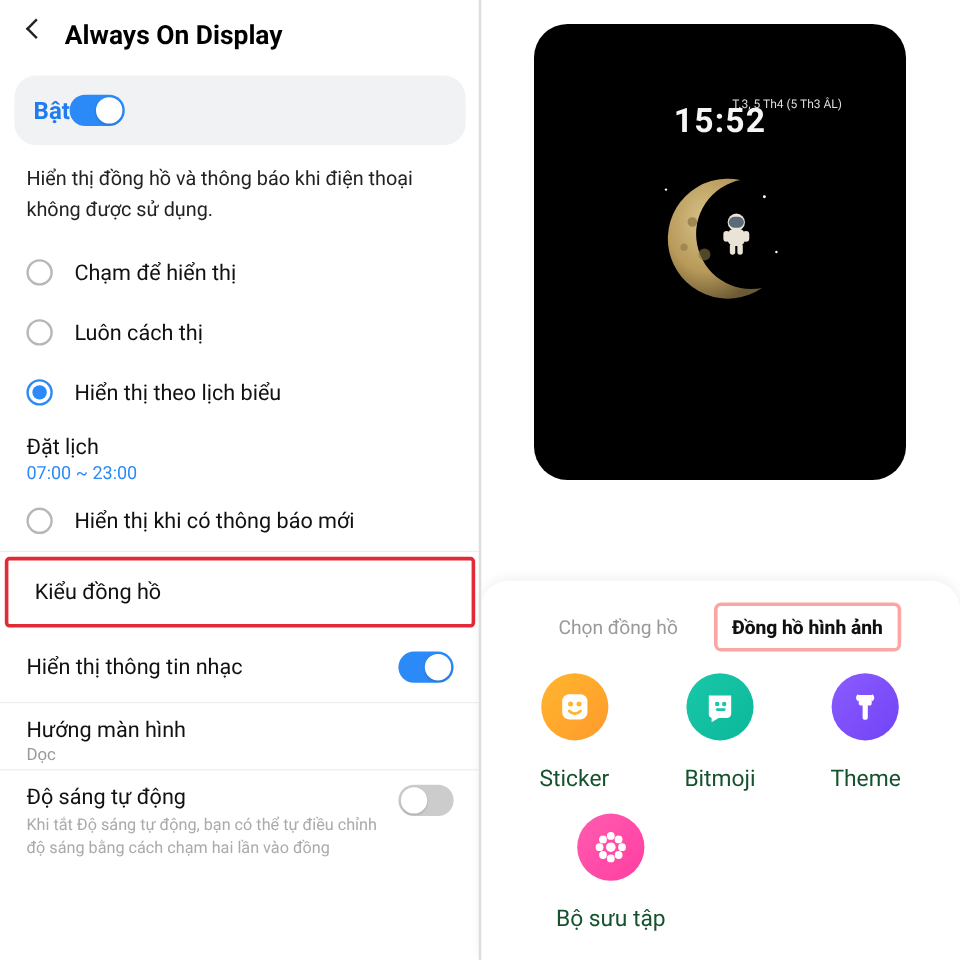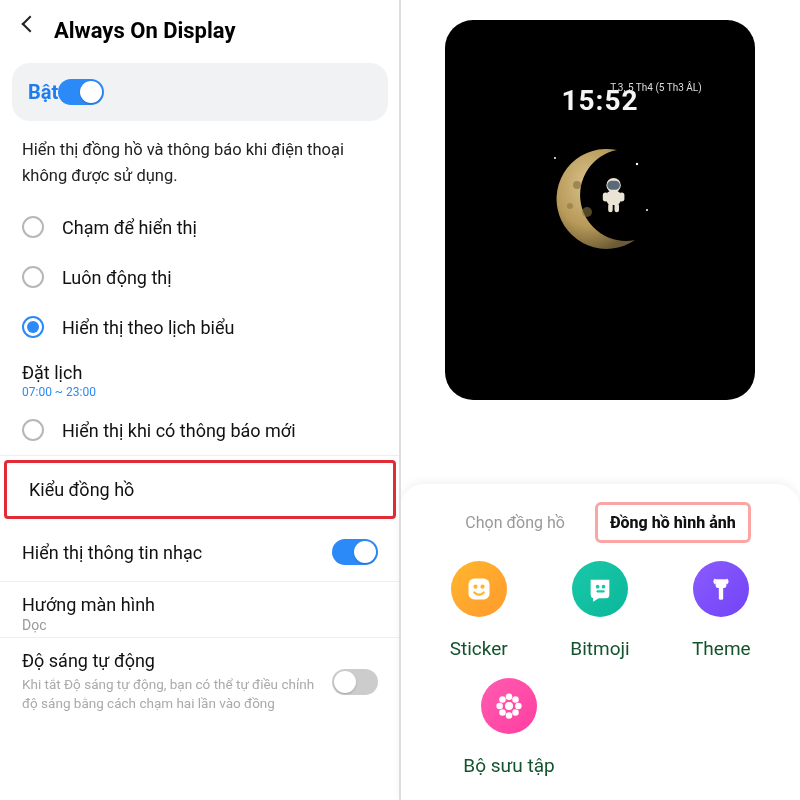--- a/index.html
+++ b/index.html
@@ -25,32 +25,32 @@
 
 .list{margin-top:4px}
 .radio-row{display:flex;align-items:center;padding:14px 22px}
 .radio{width:22px;height:22px;border:2px solid #b7b7b7;border-radius:50%;margin-right:18px;flex:0 0 22px;display:flex;align-items:center;justify-content:center}
 .radio.selected{border-color:#2b8af7}
 .radio.selected::after{content:"";width:12px;height:12px;background:#2b8af7;border-radius:50%}
 .radio-label{font-size:18px;color:#111}
 
 .schedule-row{padding:10px 22px 6px}
 .schedule-title{font-size:18px;color:#111}
-.schedule-time{font-size:12px;color:#2b8af7;margin-top:2px}
+.schedule-time{font-size:15px;color:#2b8af7;margin-top:2px}
 
 .item-row{padding:16px 22px;display:flex;align-items:center;justify-content:space-between}
 .item-row .lbl{font-size:18px;color:#111}
 .item-row.hl{border:3px solid #e12b37;border-radius:4px;margin:4px 4px}
 .item-sub{font-size:14px;color:#999;margin-top:2px}
 .sep{height:1px;background:#eee;margin:0 0}
 
 .bottom-block{padding:12px 22px 4px}
 .bottom-title{font-size:18px;color:#111}
 .bottom-sub{font-size:13.5px;color:#aaa;line-height:1.4;margin-top:4px}
-.bottom-flex{display:flex;align-items:center;justify-content:space-between}
+.bottom-flex{display:flex;justify-content:space-between}
 
 
 .preview-frame{margin:20px auto 0;width:310px;height:380px;background:#000;border-radius:28px;position:relative;overflow:hidden}
 .aod-time{position:absolute;top:64px;width:100%;text-align:center;color:#f5f5f5;font-size:28px;font-weight:700;letter-spacing:1px}
 .aod-date{position:absolute;top:62px;width:100%;text-align:center;color:#ddd;font-size:10px;left:56px}
 .moon{position:absolute;top:120px;left:92px;width:120px;height:120px}
 .moon svg{width:100%;height:100%}
 
 .sheet{position:absolute;bottom:0;left:0;right:0;background:#fff;border-top-left-radius:24px;border-top-right-radius:24px;height:316px;box-shadow:0 -2px 10px rgba(0,0,0,.06)}
 .tabs{display:flex;gap:14px;padding:18px 12px 14px;justify-content:center;align-items:center}
@@ -101,21 +101,21 @@
 
   <div class="desc">Hiển thị đồng hồ và thông báo khi điện thoại không được sử dụng.</div>
 
   <div class="list">
     <div class="radio-row">
       <span class="radio"></span>
       <span class="radio-label">Chạm để hiển thị</span>
     </div>
     <div class="radio-row">
       <span class="radio"></span>
-      <span class="radio-label">Luôn động thị</span>
+      <span class="radio-label">Luôn cách thị</span>
     </div>
     <div class="radio-row">
       <span class="radio selected"></span>
       <span class="radio-label">Hiển thị theo lịch biểu</span>
     </div>
 
     <div class="schedule-row">
       <div class="schedule-title">Đặt lịch</div>
       <div class="schedule-time">07:00 ~ 23:00</div>
     </div>

